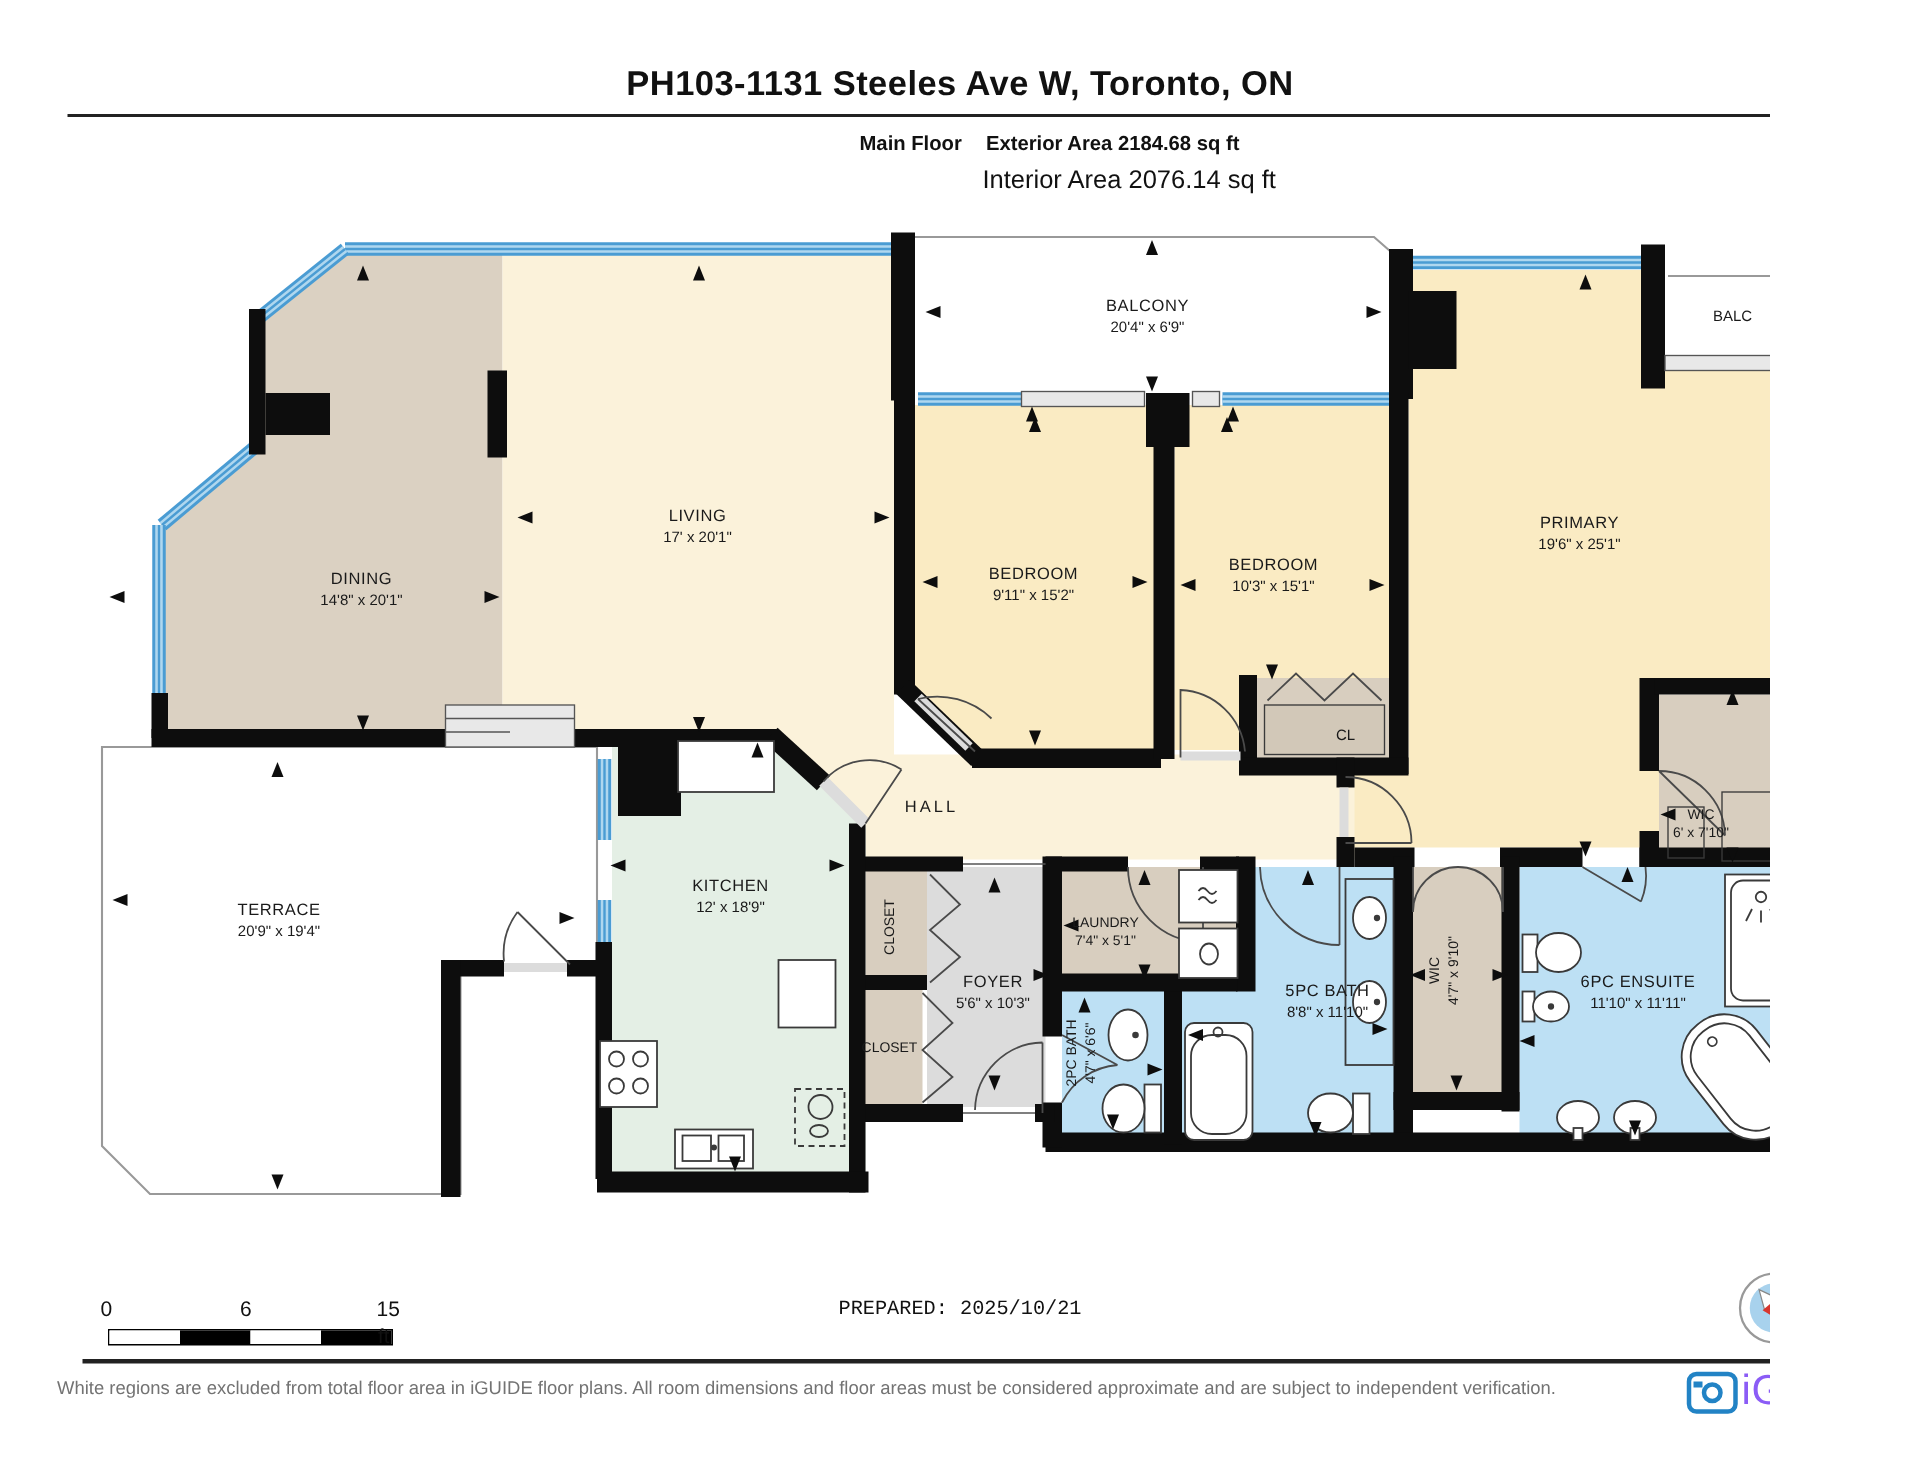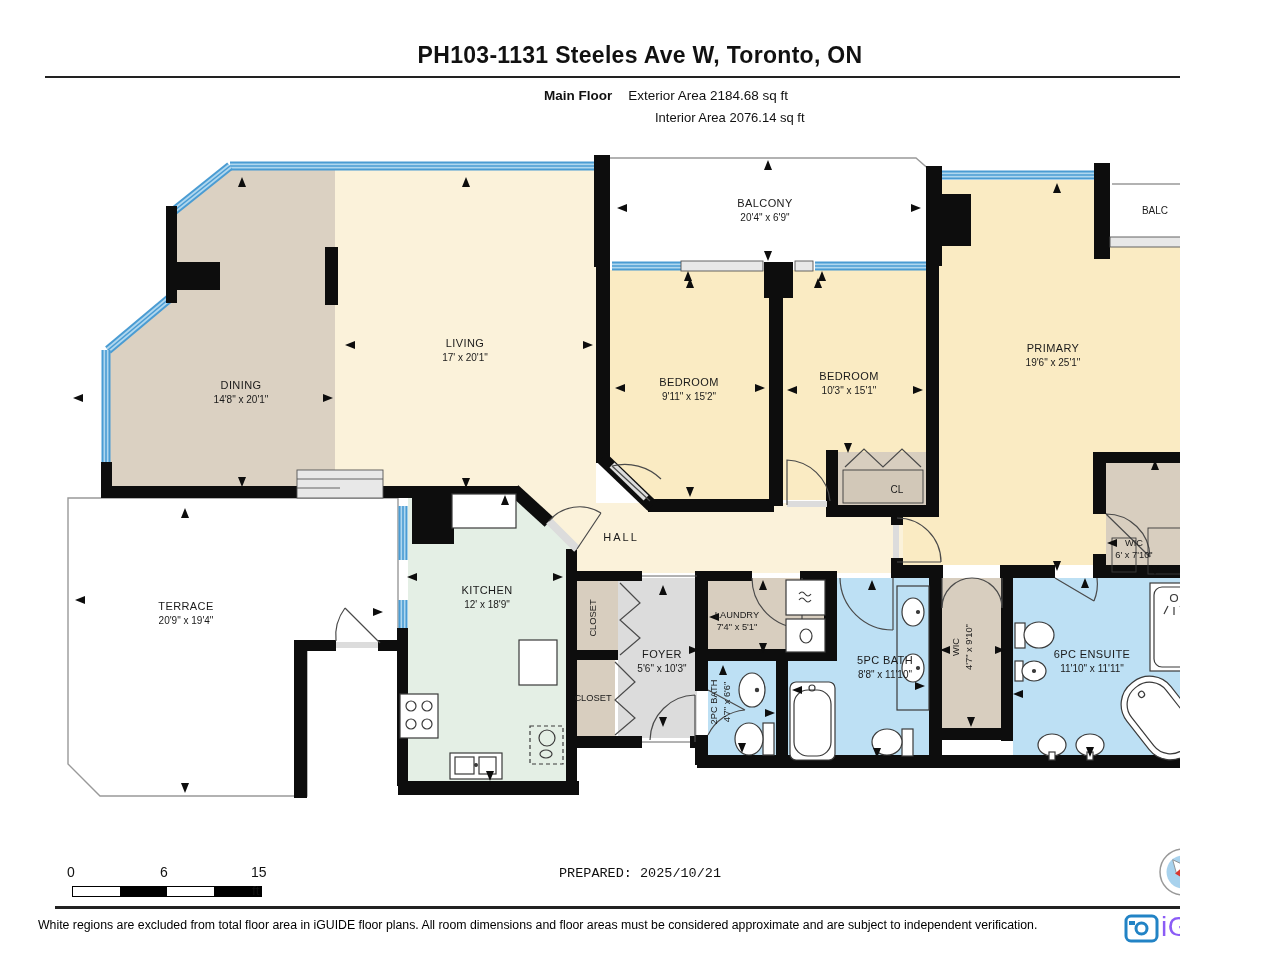--- a/index.html
+++ b/index.html
@@ -1,32 +1,32 @@
 <!DOCTYPE html>
 <html><head>
 <meta charset="utf-8">
 <style>
   html,body{margin:0;padding:0;background:#fff;}
   .page{position:relative;width:1180px;height:975px;background:#fff;overflow:hidden;
         font-family:"Liberation Sans", sans-serif;color:#111;}
   .abs{position:absolute;}
   .title{top:42px;left:0;width:1280px;text-align:center;font-size:23px;font-weight:bold;letter-spacing:.3px;}
   .rule-top{top:76px;left:45px;width:1190px;height:2px;background:#222;}
-  .sub1{top:88px;left:544px;font-size:13.5px;}
+  .sub1{top:88px;left:573px;font-size:13.5px;font-weight:bold;}
   .sub1 b{margin-right:16px;}
-  .sub2{top:110px;left:655px;font-size:13px;}
+  .sub2{top:110px;left:655px;font-size:17px;}
   svg text{font-family:"Liberation Sans", sans-serif;fill:#1a1a1a;}
   .rname{font-size:11px;letter-spacing:.4px;}
   .rdim{font-size:10px;}
   .rsmall{font-size:9.3px;}
   .hall-t{font-size:11px;letter-spacing:2px;}
   
   .rule-bot{top:906px;left:55px;width:1180px;height:3px;background:#222;}
   .watermark{top:891px;left:310px;font-size:28px;color:#c6c6c6;letter-spacing:.5px;white-space:nowrap;z-index:5;}
-  .disclaimer{top:918px;left:38px;font-size:12.3px;color:#000000;white-space:nowrap;z-index:6;}
+  .disclaimer{top:918px;left:38px;font-size:12.3px;color:#737373;white-space:nowrap;z-index:6;}
   .prepared{top:866px;left:0;width:1280px;text-align:center;font-size:13.5px;font-family:Liberation Mono, monospace;}
   .scale-num{font-size:14px;top:864px;}
   .scale-ft{font-size:13.5px;top:883px;left:252px;}
   .scalebar{top:886px;left:72px;width:188px;height:9px;border:1px solid #000;display:flex;}
   .scalebar span{height:100%;}
   .sb-w{background:#fff;width:47px;}
   .sb-b{background:#000;width:47px;}
   .logo-text{top:911px;left:1161px;font-size:28px;color:#8b5cf6;letter-spacing:.5px;}
 </style>
 </head>

